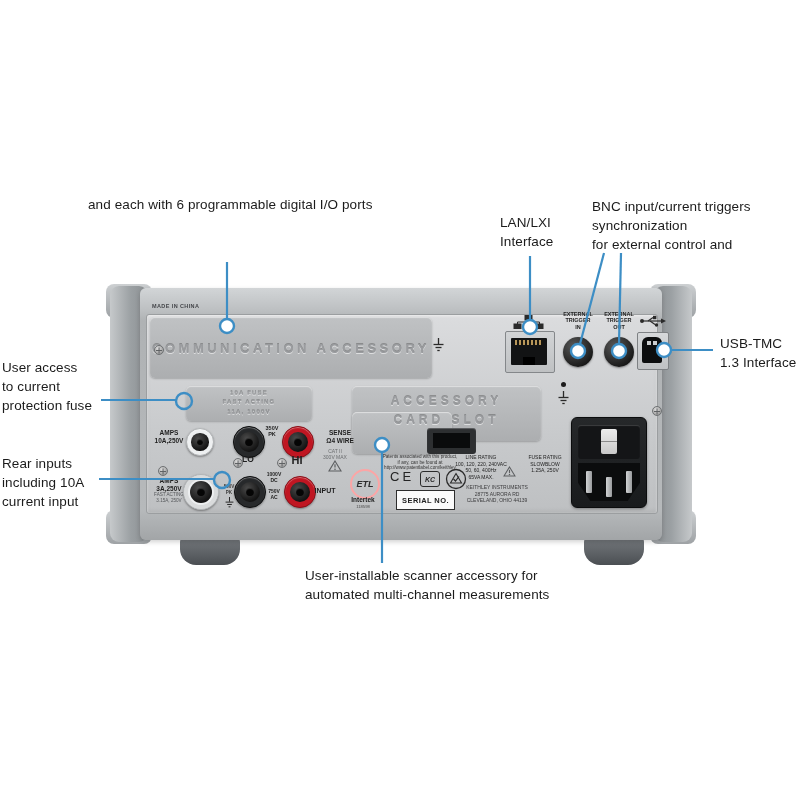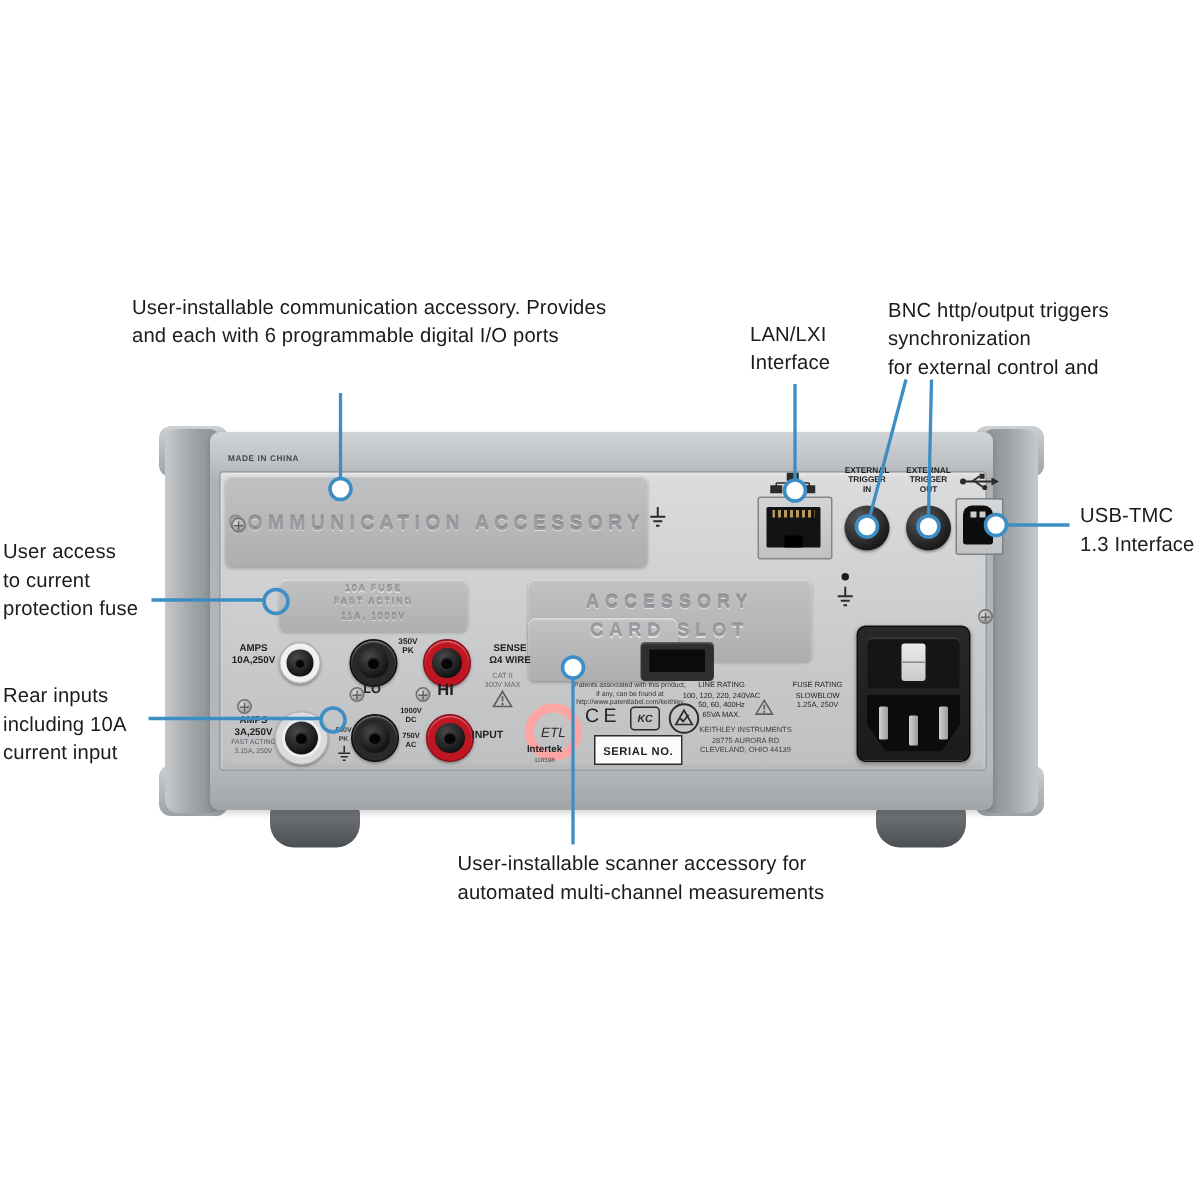--- a/index.html
+++ b/index.html
@@ -37,29 +37,28 @@
   .lines>div{white-space:nowrap}
   .ratefirst{font-weight:700}
   svg{display:block}
 </style>
 </head>
 <body>
 
 <div id="canvas">
 
   <div class="note lines" style="left:88px;top:195px;width:365px">
-    <div>User-installable communication accessory. Provides</div>
     <div>and each with 6 programmable digital I/O ports</div>
   </div>
   <div class="note lines" style="left:500px;top:213px">
     <div>LAN/LXI</div>
     <div>Interface</div>
   </div>
   <div class="note lines" style="left:592px;top:197px">
-    <div>BNC http/output triggers</div>
+    <div>BNC input/current triggers</div>
     <div>synchronization</div>
     <div>for external control and</div>
   </div>
   <div class="note lines" style="left:720px;top:334px">
     <div>USB-TMC</div>
     <div>1.3 Interface</div>
   </div>
   <div class="note lines" style="left:2px;top:358px">
     <div>User access</div>
     <div>to current</div>
@@ -260,21 +259,21 @@
   <div class="abs" style="left:561px;top:382px;width:5px;height:5px;border-radius:50%;background:#1c1c1c;z-index:5"></div>
   <svg class="abs" style="left:558px;top:391px;z-index:5" width="11" height="14" viewBox="0 0 11 14">
     <g stroke="#2a2a2a" stroke-width="1.3" fill="none">
       <line x1="5.5" y1="0" x2="5.5" y2="6"></line>
         <line x1="0.5" y1="6.5" x2="10.5" y2="6.5"></line>
       <line x1="2.5" y1="9.5" x2="8.5" y2="9.5"></line>
         <line x1="4.3" y1="12.5" x2="6.7" y2="12.5"></line>
     </g>
   </svg>
 
-  <div class="abs" style="left:350px;top:469px;width:26px;height:26px;border:6px solid #fca5a5;border-radius:50%;z-index:5;display:flex;align-items:center;justify-content:center;font-style:italic;font-weight:400;font-size:9px;color:#2b2b2b">ETL</div>
+  <div class="abs" style="left:350px;top:469px;width:26px;height:26px;border:2px solid #fca5a5;border-radius:50%;z-index:5;display:flex;align-items:center;justify-content:center;font-style:italic;font-weight:700;font-size:9px;color:#2b2b2b">ETL</div>
   <div class="tiny" style="left:341px;top:496px;width:44px;font-size:6.5px;font-weight:700;color:#202020">Intertek</div>
   <div class="tiny" style="left:341px;top:504px;width:44px;font-size:4.2px;color:#4a4a4a">118598</div>
   <div class="abs" style="left:390px;top:469px;font-size:13px;letter-spacing:3px;color:#242424;z-index:5;font-weight:500">CE</div>
   <div class="abs" style="left:420px;top:471px;width:18px;height:14px;border:1.2px solid #2b2b2b;border-radius:3px;z-index:5;display:flex;align-items:center;justify-content:center;font-size:7px;font-weight:700;color:#2b2b2b;font-style:italic">KC</div>
   <svg class="abs" style="left:445px;top:468px;z-index:5" width="22" height="22" viewBox="0 0 22 22">
     <circle cx="11" cy="11" r="9.5" fill="none" stroke="#2b2b2b" stroke-width="1.3"></circle>
     <path d="M11,5.5 L16.5,15 L5.5,15 Z" fill="none" stroke="#2b2b2b" stroke-width="1.1"></path>
     <path d="M8.5,11 L10.5,13 L14,8.5" fill="none" stroke="#2b2b2b" stroke-width="1.2"></path>
   </svg>
 

